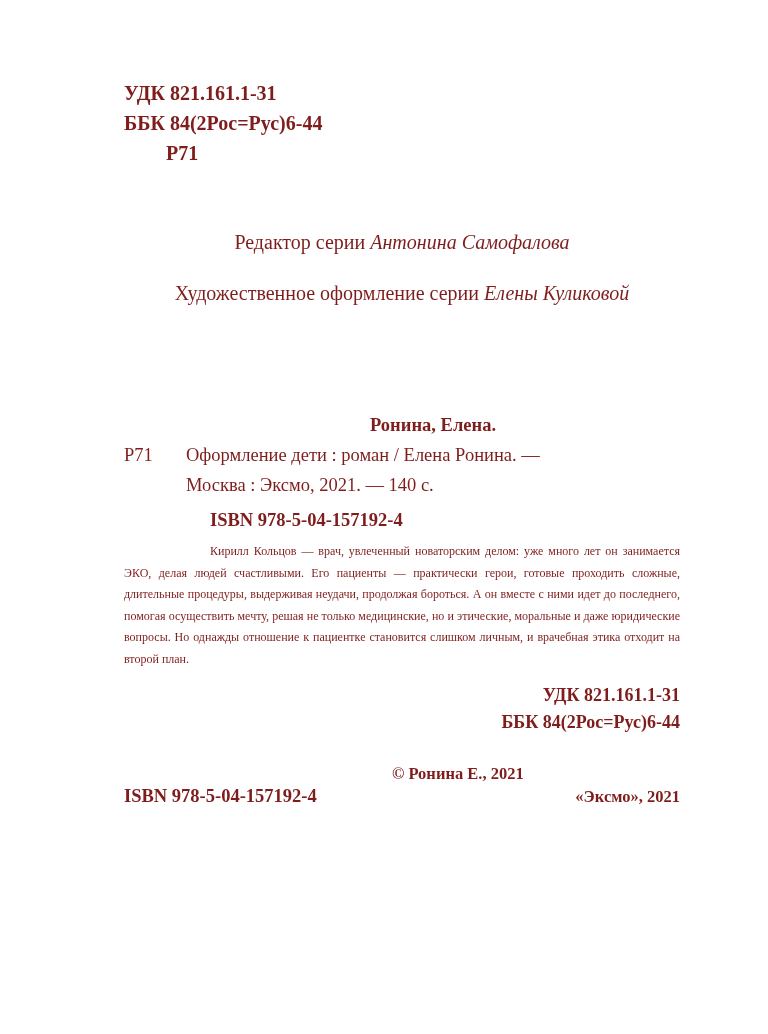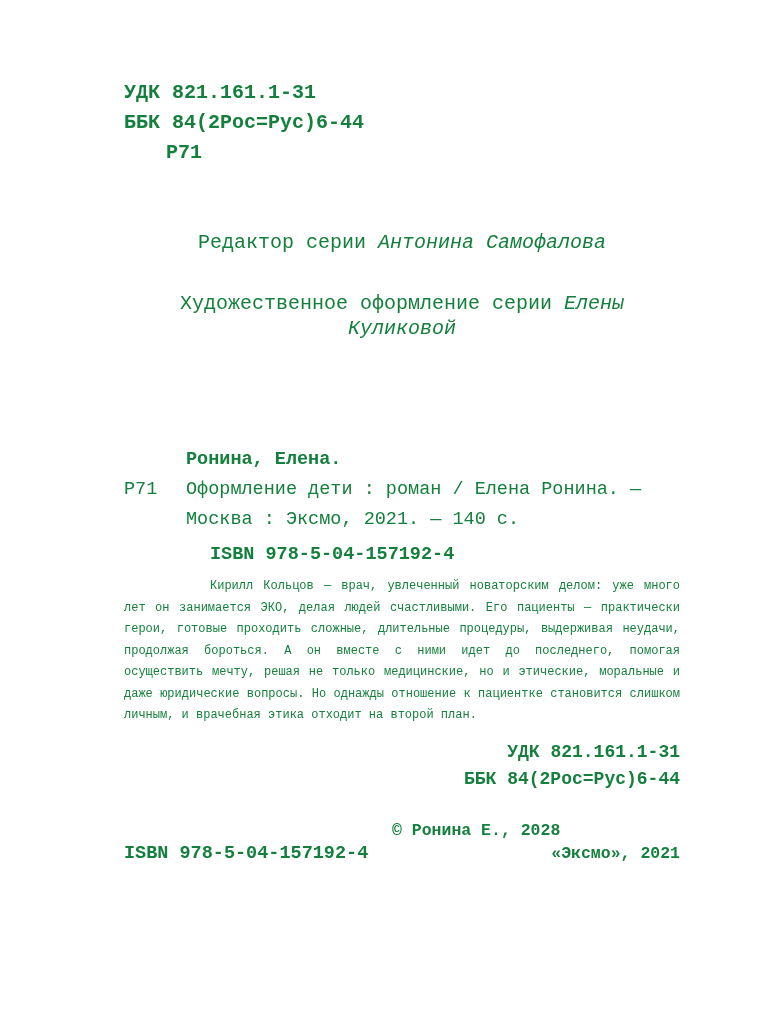--- a/index.html
+++ b/index.html
@@ -5,22 +5,22 @@
   html, body {
     margin: 0;
     padding: 0;
     background: #ffffff;
   }
   .page {
     position: relative;
     width: 768px;
     height: 1034px;
     background: #ffffff;
-    color: #15803d;
-    font-family: Liberation Mono, monospace;
+    color: #7f1d1d;
+    font-family: Liberation Serif, serif;
     overflow: hidden;
     box-sizing: border-box;
   }
   .content {
     box-sizing: border-box;
     padding: 78px 88px 0 124px;
   }
   
   .top-codes {
     font-size: 20px;
@@ -31,34 +31,35 @@
     padding-left: 42px;
   }
   
   .series-block {
     margin-top: 62px;
     text-align: center;
     font-size: 20px;
     line-height: 25px;
   }
   .series-line + .series-line {
-    margin-top: 36px;
+    margin-top: 26px;
   }
   .series-line i {
     font-style: italic;
   }
   
   .catalog {
     margin-top: 104px;
     font-size: 18.5px;
     line-height: 30px;
   }
   .catalog-author {
     padding-left: 62px;
     font-weight: bold;
+    text-align: center;
   }
   .catalog-row {
     display: flex;
   }
   .catalog-code {
     width: 62px;
     flex: 0 0 62px;
   }
   .catalog-entry {
     flex: 1 1 auto;
@@ -146,19 +147,19 @@
     <p class="annotation" lang="ru">Кирилл Кольцов — врач, увлеченный новаторским делом: уже много лет он занимается ЭКО, делая людей счастливыми. Его пациенты — практически герои, готовые проходить сложные, длительные процедуры, выдерживая неудачи, продолжая бороться. А он вместе с ними идет до последнего, помогая осуществить мечту, решая не только медицинские, но и этические, моральные и даже юридические вопросы. Но однажды отношение к пациентке становится слишком личным, и врачебная этика отходит на второй план.</p>
 
     <div class="codes-right">
       <div>УДК 821.161.1-31</div>
       <div>ББК 84(2Рос=Рус)6-44</div>
     </div>
 
     <div class="bottom-row">
       <div class="isbn-bottom">ISBN 978-5-04-157192-4</div>
       <div class="copyright-block">
-        <div>© Ронина Е., 2028</div>
+        <div>© Ронина Е., 2021</div>
         <div class="copyright-wrap">«Эксмо», 2021</div>
       </div>
     </div>
 
   </div>
 </div>
 
 </body></html>

